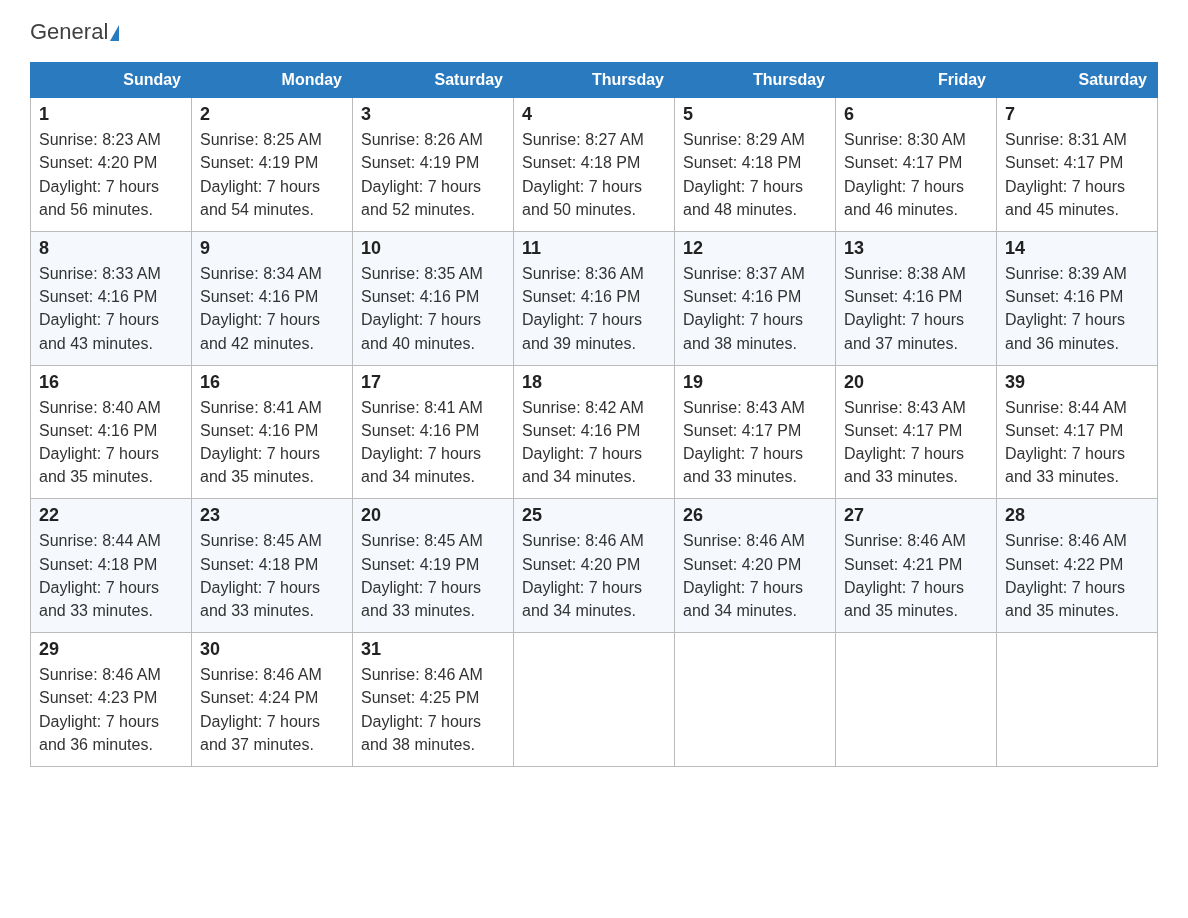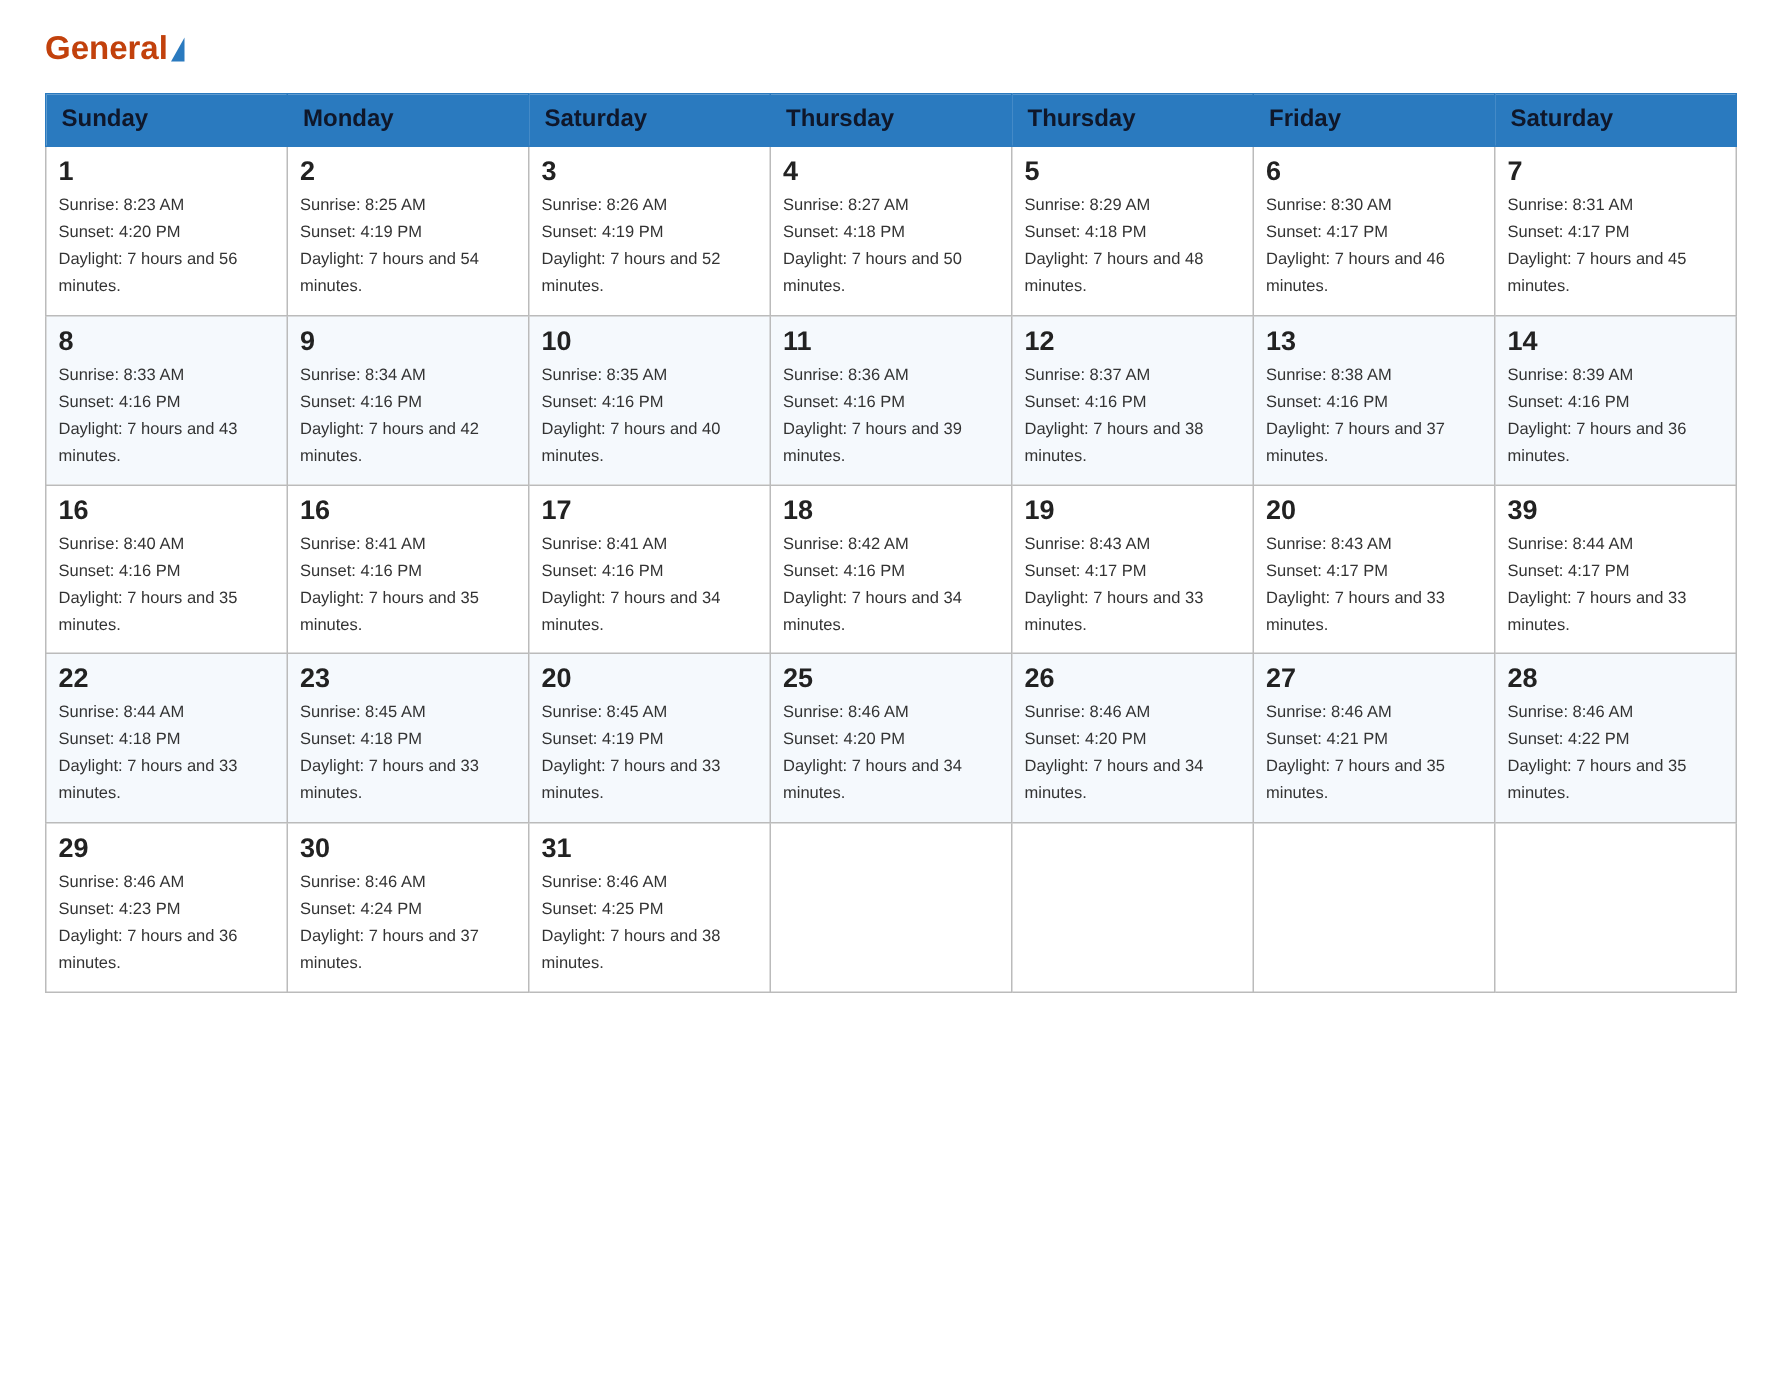--- a/index.html
+++ b/index.html
@@ -16,22 +16,22 @@
       align-items: flex-start;
       margin-bottom: 18px;
     }
     .logo {
       display: flex;
       flex-direction: column;
       align-items: flex-start;
     }
     .logo-text {
       font-size: 22px;
-      font-weight: bold;
-      color: #c2410c;
+      font-weight: normal;
+      color: #404040;
       line-height: 1.1;
     }
     .logo-line2 {
       font-size: 22px;
       font-weight: bold;
       color: #1a73b8;
     }
     .header-right {
       text-align: right;
     }
@@ -46,45 +46,45 @@
       color: #444;
       margin-top: 4px;
     }
     table {
       width: 100%;
       border-collapse: collapse;
       table-layout: fixed;
     }
     thead tr th {
       background-color: #2a7abf;
-      color: #0f172a;
+      color: #ffffff;
       font-size: 16px;
       font-weight: bold;
       padding: 8px 10px;
-      text-align: left;
+      text-align: right;
       border: 1px solid #2a7abf;
     }
     tbody tr td {
       vertical-align: top;
       padding: 6px 8px 10px 8px;
       border: 1px solid #bbb;
       font-size: 13px;
       color: #222;
       min-height: 90px;
       height: 110px;
     }
     tbody tr td .day-num {
       font-size: 18px;
       font-weight: bold;
       color: #222;
       display: block;
       margin-bottom: 3px;
     }
     tbody tr td .day-info {
-      font-size: 11px;
+      font-size: 16px;
       color: #333;
       line-height: 1.45;
     }
     tbody tr:nth-child(odd) td {
       background-color: #fff;
     }
     tbody tr:nth-child(even) td {
       background-color: #f5f9fd;
     }
     .empty-cell {

